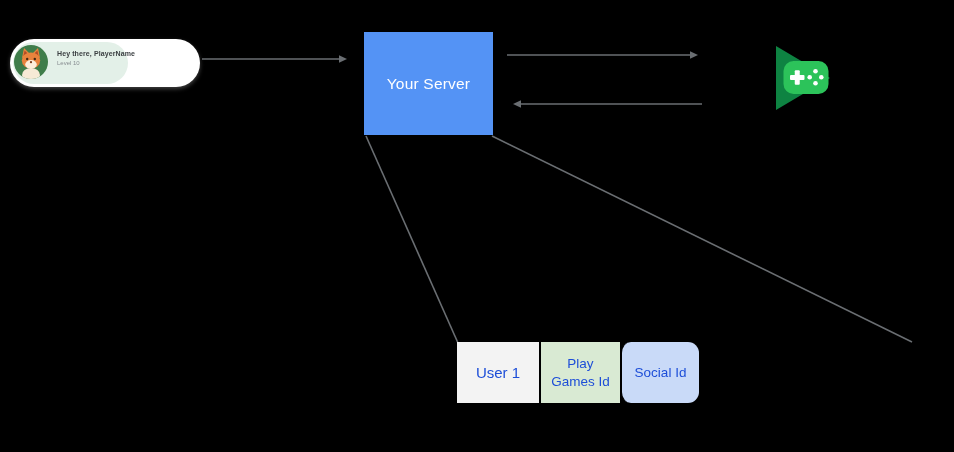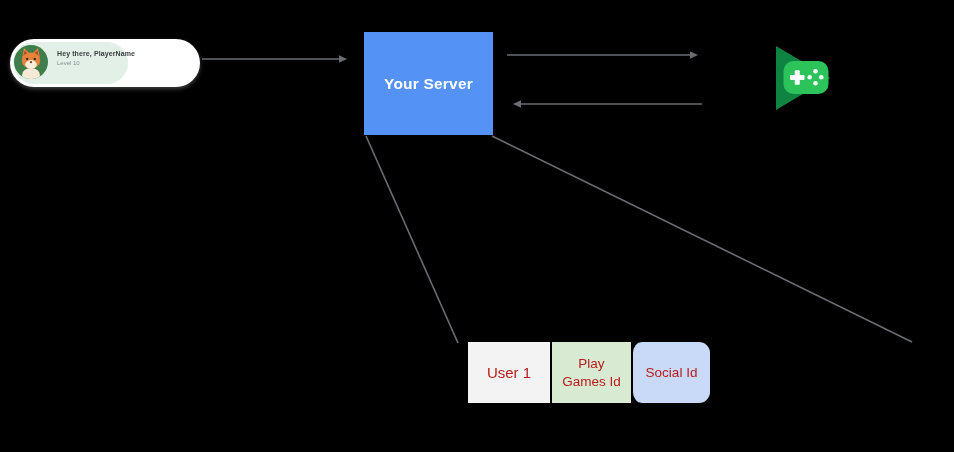--- a/index.html
+++ b/index.html
@@ -27,22 +27,22 @@
     position:absolute;left:364px;top:32px;width:129px;height:103px;z-index:2;
     display:flex;align-items:center;justify-content:center;
     font-size:15.5px;letter-spacing:.2px;
   }
 
   
   .pg-logo{position:absolute;left:776px;top:46px;width:54px;height:64px;z-index:2;}
 
   
   .record-table{
-    position:absolute;left:468px;top:342px;height:77px;z-index:2;display:flex;
-    font-size:13.5px;color:#b91c1c;
+    position:absolute;left:457px;top:342px;height:77px;z-index:2;display:flex;
+    font-size:13.5px;color:#1d4ed8;
   }
   .cell{
     box-sizing:border-box;height:61px;display:flex;align-items:center;justify-content:center;
     text-align:center;line-height:1.3;
   }
   .cell + .cell{border-left:2px solid #000;}
   .c0{width:82px;font-size:15px;}
   .c1{width:81px;padding:16px 10px;}
   .c2{width:79px;}
   .c3{width:81px;justify-content:flex-start;text-align:left;padding-left:13px;padding-right:16px;}
@@ -94,21 +94,21 @@
         <circle cx="17" cy="17.2" r="1.1" fill="#7a3b1d"></circle>
       </g>
     </svg>
     <div class="card-text">
       <span class="greeting" style="color: rgb(60, 64, 67);">Hey there, PlayerName</span>
       <span class="level" style="color: rgb(135, 141, 145);">Level 10</span>
     </div>
   </div>
 
   <div class="server-box" style="background-color: rgb(84, 147, 245);">
-    <span style="color: rgb(255, 255, 255); font-weight: bold;">Your Server</span>
+    <span style="color: rgb(255, 255, 255);">Your Server</span>
   </div>
 
   <svg class="pg-logo" viewBox="0 0 54 64">
     <polygon points="0,0 54,32 0,64" style="fill: rgb(14, 131, 66);"></polygon>
     <rect x="7.5" y="15" width="45" height="33" rx="10" style="fill: rgb(44, 195, 90);"></rect>
     <g>
       <rect x="14" y="29" width="14.5" height="5" rx="1" style="fill: rgb(255, 255, 255);"></rect>
       <rect x="18.75" y="24.25" width="5" height="14.5" rx="1" style="fill: rgb(255, 255, 255);"></rect>
     </g>
     <g>

